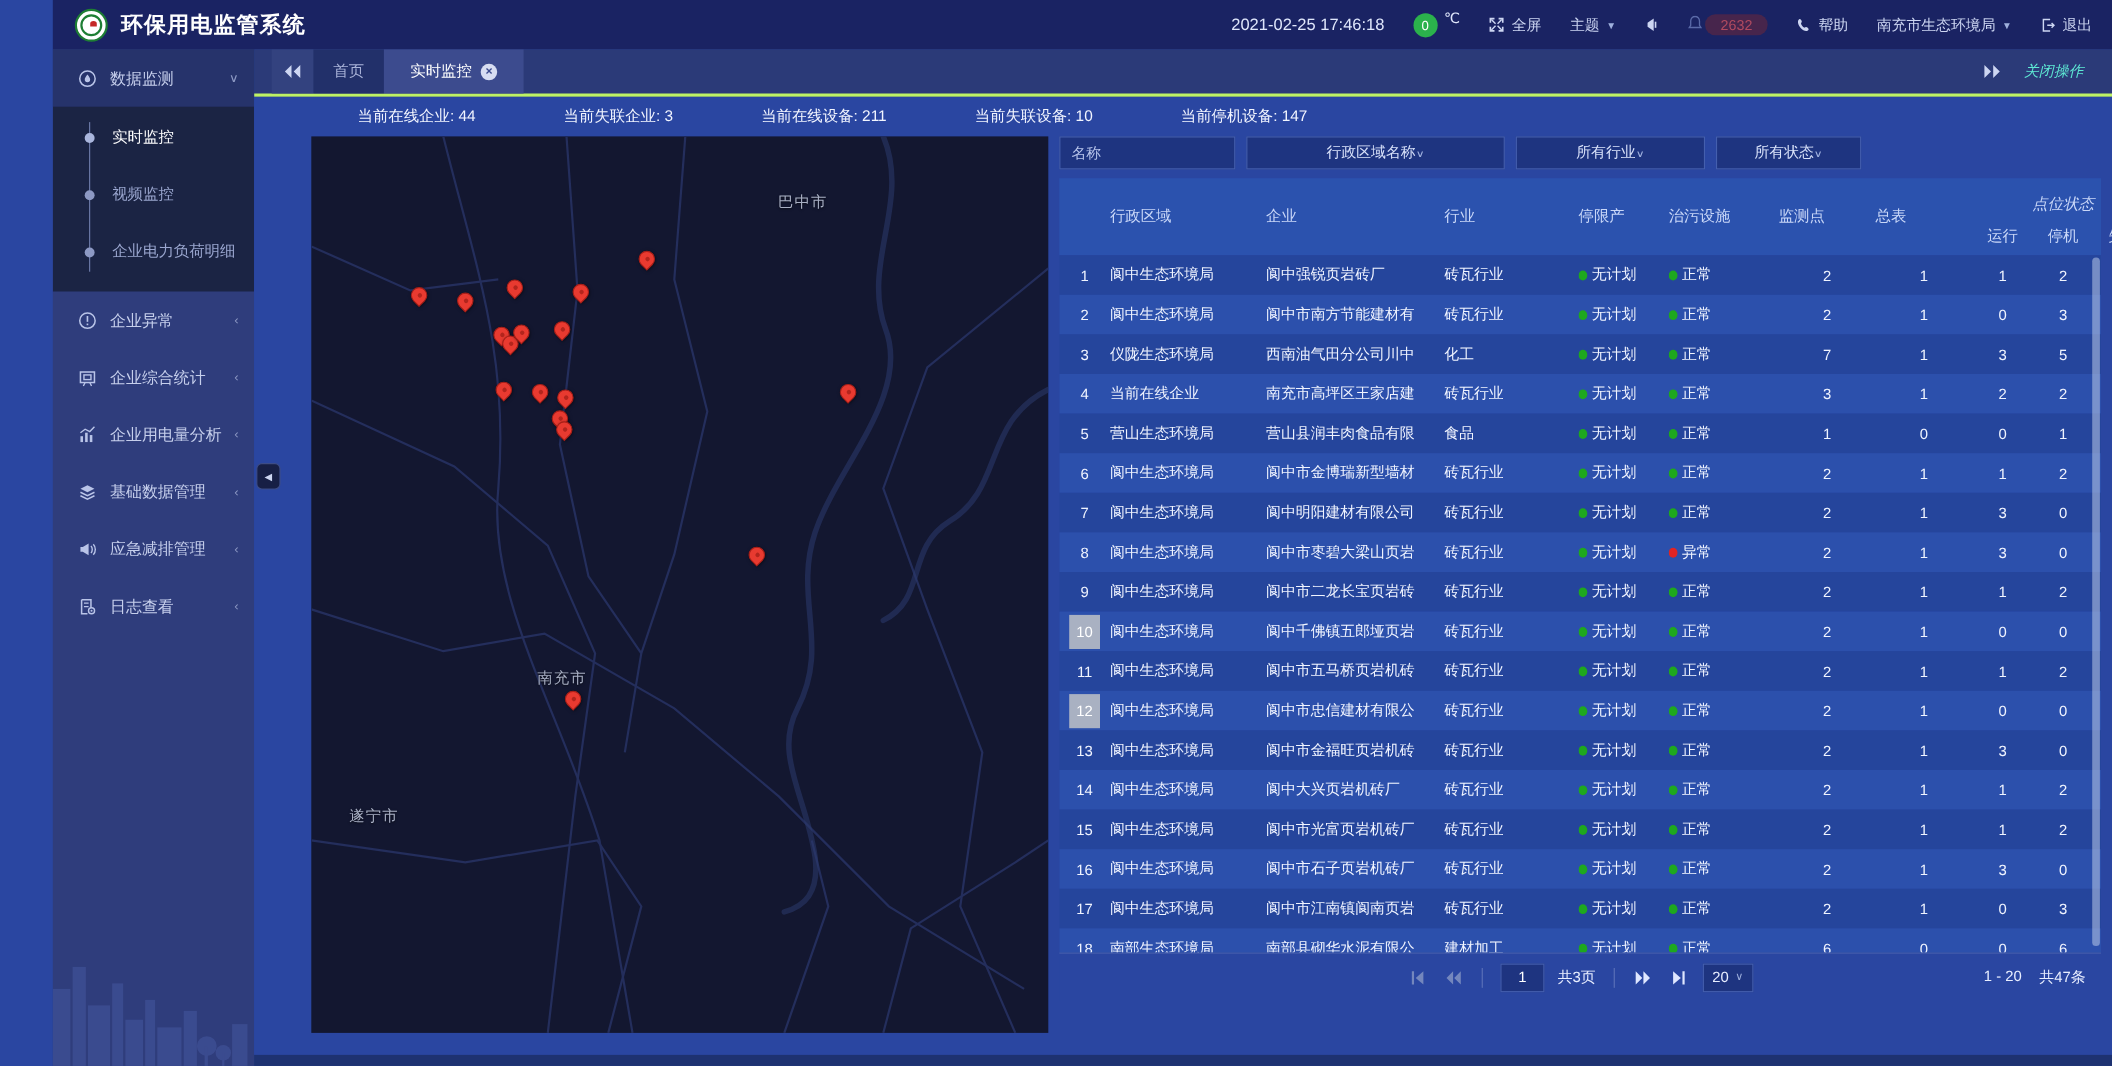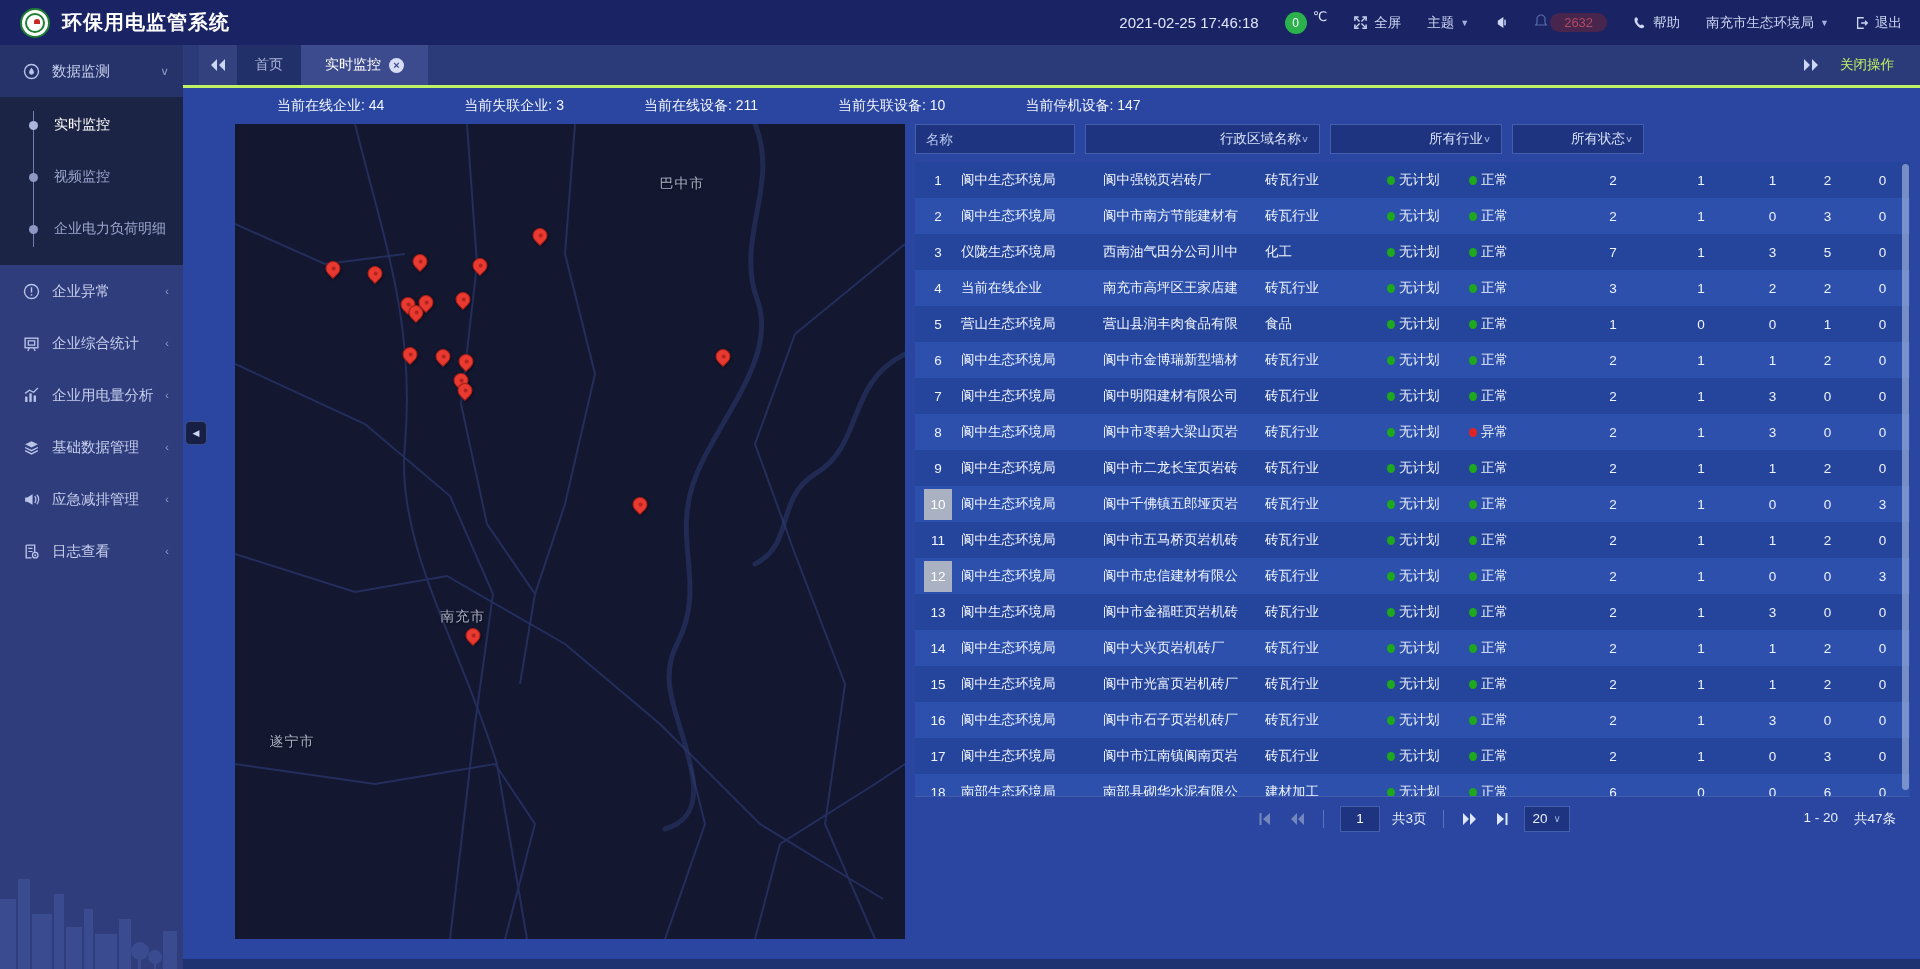--- a/index.html
+++ b/index.html
@@ -1,18 +1,18 @@
 <!DOCTYPE html>
 <html><head>
 <meta charset="utf-8">
 <style>
   *{box-sizing:border-box;margin:0;padding:0;}
   html,body{width:1920px;height:969px;overflow:hidden;}
   body{font-family:"Liberation Sans","DejaVu Sans",sans-serif;background:#2a46a1;color:#eef2ff;}
-  .app{width:1920px;height:969px;display:flex;flex-direction:column;position:relative;}
+  .app{width:1920px;height:969px;display:flex;flex-direction:column;position:relative;padding-left:48px;}
 
   
   header{height:45px;background:#1a2363;display:flex;align-items:center;padding:0 18px 0 14px;flex:0 0 45px;}
   .logo{width:30px;height:30px;border-radius:50%;background:#fff;border:2px solid #1e7e34;display:flex;align-items:center;justify-content:center;margin:0 12px 0 6px;position:relative;}
   .logo .ring{width:20px;height:20px;border-radius:50%;border:2px solid #1e7e34;position:relative;}
   .logo .dot{position:absolute;top:4px;left:7px;width:6px;height:5px;background:#c62828;border-radius:50% 50% 0 0;}
   .app-title{font-size:20px;font-weight:bold;color:#fff;letter-spacing:1px;}
   .h-right{margin-left:auto;display:flex;align-items:center;gap:26px;font-size:13.5px;color:#cdd6f2;}
   .h-time{font-size:15px;color:#dfe6fb;}
   .temp-wrap{display:flex;align-items:flex-start;gap:6px;}
@@ -45,21 +45,21 @@
 
   
   .tabbar{height:43px;background:#2b3a78;display:flex;align-items:stretch;flex:0 0 43px;border-bottom:3px solid #bef264;}
   .tab-scroll{width:38px;display:flex;align-items:center;justify-content:center;background:#33427f;cursor:pointer;margin-left:16px;}
   .tab-scroll.right{background:transparent;margin-left:0;}
   .tabs{display:flex;}
   .tab{display:flex;align-items:center;gap:8px;padding:0 18px;font-size:14px;color:#aab4d9;background:#22306a;cursor:pointer;}
   .tab.active{background:#3c4b8e;color:#fff;padding:0 24px;}
   .tab-close{width:15px;height:15px;border-radius:50%;background:#d7ddf2;color:#3c4b8e;font-size:11px;line-height:15px;text-align:center;font-weight:bold;cursor:pointer;}
   .tab-spacer{flex:1;}
-  .close-ops{display:flex;align-items:center;font-size:13.5px;color:#bef264;padding:0 26px 0 10px;cursor:pointer;}
+  .close-ops{display:flex;align-items:center;font-size:13.5px;color:#5eead4;padding:0 26px 0 10px;cursor:pointer;font-style:italic;}
 
   
   .content{flex:1;display:flex;flex-direction:column;background:#2a46a1;min-height:0;position:relative;}
   .stats{height:36px;display:flex;align-items:center;gap:38px;padding-left:52px;font-size:14px;color:#f2f5ff;flex:0 0 36px;}
   .stat{white-space:nowrap;margin-left:42px;}
   .body-row{flex:1;display:flex;padding:0 10px 0 52px;gap:10px;min-height:0;position:relative;}
 
   .collapse-btn{position:absolute;left:2px;top:297px;width:22px;height:24px;border-radius:5px;background:#171f45;border:1px solid #3d4c86;color:#cdd6f2;font-size:9px;cursor:pointer;z-index:5;}
 
   
@@ -67,21 +67,21 @@
   .map svg.roads{position:absolute;inset:0;}
   .map-label{position:absolute;color:#a9b0c4;font-size:14px;letter-spacing:1px;transform:translate(-50%,-50%);text-shadow:0 1px 2px rgba(0,0,0,.6);}
   .pin{position:absolute;width:15px;height:15px;background:#e83a30;border:1px solid #a81f18;border-radius:50% 50% 50% 0;transform:translate(-50%,-100%) rotate(-45deg);box-shadow:0 1px 3px rgba(0,0,0,.5);}
   .pin:after{content:"";position:absolute;left:4.5px;top:4.5px;width:4px;height:4px;border-radius:50%;background:#b3251d;}
 
   
   .right-panel{flex:1;display:flex;flex-direction:column;min-width:0;}
   .filters{display:flex;gap:10px;margin-bottom:8px;flex:0 0 30px;}
   .f-input{width:160px;height:30px;background:#1e3480;border:1px solid #445fae;color:#e8eeff;font-size:13.5px;padding:0 10px;outline:none;}
   .f-input::placeholder{color:#b9c6ec;}
-  .f-select{height:30px;background:#1e3480;border:1px solid #445fae;color:#d9e2fa;font-size:13.5px;display:flex;align-items:center;justify-content:flex-end;padding:0 10px;cursor:pointer;}
+  .f-select{height:30px;background:#1e3480;border:1px solid #445fae;color:#d9e2fa;font-size:13.5px;display:flex;align-items:center;justify-content:center;padding:0 10px;cursor:pointer;}
   .f-select .caret{font-size:11px;color:#9fb0dd;transform:scaleY(.8);}
   .w-region{width:235px;}.w-industry{width:172px;}.w-status{width:132px;}
 
   .grid{display:grid;grid-template-columns:46px 142px 162px 122px 82px 100px 88px 88px 55px 55px 55px;}
   .thead{background:#2b52ae;height:70px;flex:0 0 70px;grid-template-rows:1fr 1fr;color:#c9d7f8;font-size:14px;}
   .th{grid-row:1/3;display:flex;align-items:center;}
   .th.c-seq{justify-content:center;}
   .th-group{grid-column:9/12;grid-row:1;display:flex;align-items:flex-end;justify-content:center;font-style:italic;padding-bottom:2px;}
   .th-sub{grid-row:2;display:flex;align-items:center;justify-content:center;}
   .tbody{height:634px;flex:0 0 634px;overflow:hidden;position:relative;}
@@ -398,20 +398,34 @@
               <div class="f-select w-industry">
                 <span>所有行业</span>
                   <span class="caret">∨</span>
               </div>
               <div class="f-select w-status">
                 <span>所有状态</span>
                   <span class="caret">∨</span>
               </div>
             </div>
 
+            <div class="thead grid" id="thead">
+                <div class="th c-seq"></div>
+                <div class="th">行政区域</div>
+                <div class="th">企业</div>
+                <div class="th">行业</div>
+                <div class="th">停限产</div>
+                <div class="th">治污设施</div>
+                <div class="th">监测点</div>
+                <div class="th">总表</div>
+                <div class="th-group">点位状态</div>
+                <div class="th-sub" style="grid-column: 9;">运行</div>
+                <div class="th-sub" style="grid-column: 10;">停机</div>
+                <div class="th-sub" style="grid-column: 11;">失联</div>
+              </div>
             <div class="tbody" id="tbody">
               <div class="scroll-thumb"></div>
             <div class="tr grid">
                   <div class="td seq">
                     <span class="seq-box">1</span>
                   </div>
                   <div class="td ">阆中生态环境局</div>
                   <div class="td ">阆中强锐页岩砖厂</div>
                   <div class="td ">砖瓦行业</div>
                   <div class="td ">

